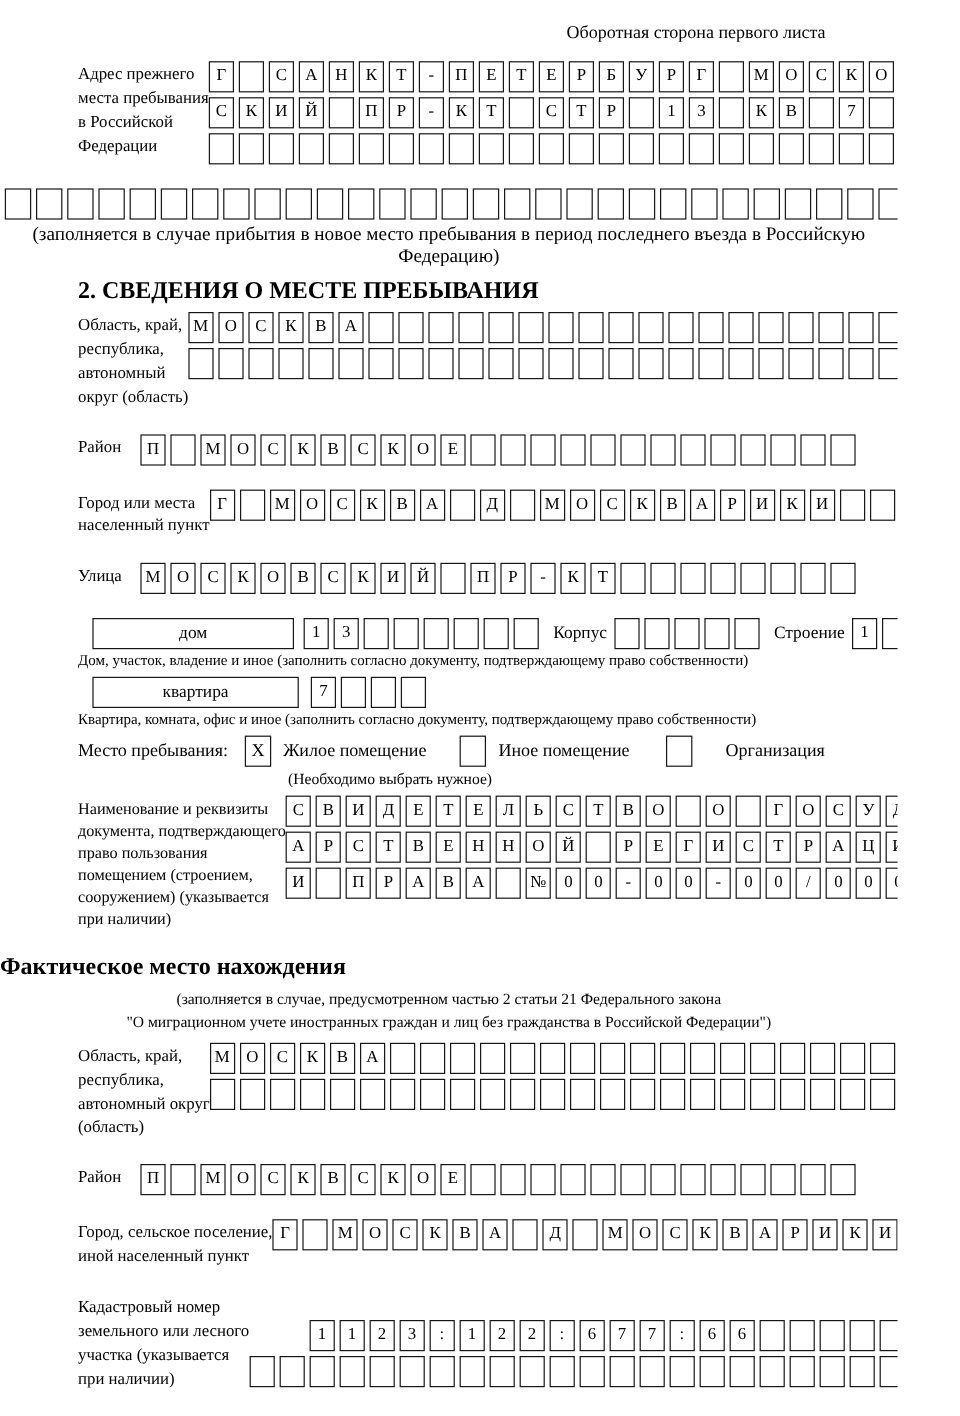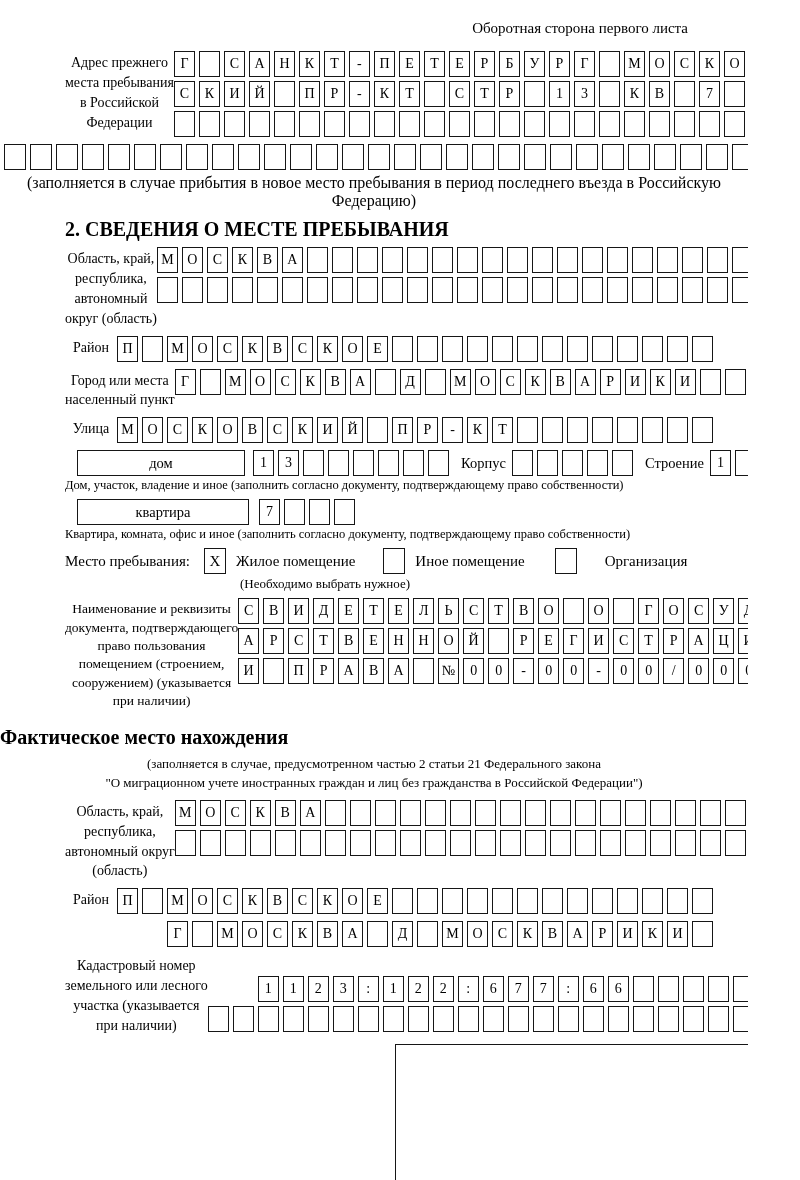--- a/index.html
+++ b/index.html
@@ -4,21 +4,21 @@
 <style>
   html,body { margin:0; padding:0; background:#fff; }
   .sheet {
     position:relative; width:748px; height:1180px; background:#ffffff; color:#000;
     font-family:"Liberation Serif","DejaVu Serif",serif; overflow:hidden; box-sizing:border-box;
   }
   .content { padding:0 35px 0 65px; }
   .header-note { text-align:right; padding:20px 60px 0 0; font-size:15px; }
 
   
-  .frow { display:flex; align-items:flex-start; margin-bottom:7px;text-align:center; }
+  .frow { display:flex; align-items:flex-start; margin-bottom:20px; }
   .frow .label { font-size:14px; line-height:1.42; padding-top:2px; flex:1 1 auto; }
   .label div { white-space:nowrap; }
   .cellrows { display:flex; flex-direction:column; gap:4px; margin-left:auto; align-items:flex-end; }
   .cells { display:flex; gap:4px; margin-left:auto; flex:none; }
   .cell {
     width:21px; height:26px; box-sizing:border-box; border:1.6px solid #161616; flex:none;
     display:flex; align-items:center; justify-content:center; font-size:14px; line-height:1;
   }
   .cells-lg .cell { width:22px; }
   .row-full { margin-left:-61px; margin-bottom:4px; }
@@ -574,20 +574,24 @@
           <div class="cell"></div>
           <div class="cell"></div>
           <div class="cell"></div>
           <div class="cell"></div>
           <div class="cell"></div>
           <div class="cell"></div>
         </div>
     </div>
 
     <div class="frow">
+      <div class="label">
+          <div>Город, сельское поселение,</div>
+          <div>иной населенный пункт</div>
+        </div>
       <div class="cells">
           <div class="cell">Г</div>
           <div class="cell"></div>
           <div class="cell">М</div>
           <div class="cell">О</div>
           <div class="cell">С</div>
           <div class="cell">К</div>
           <div class="cell">В</div>
           <div class="cell">А</div>
           <div class="cell"></div>

